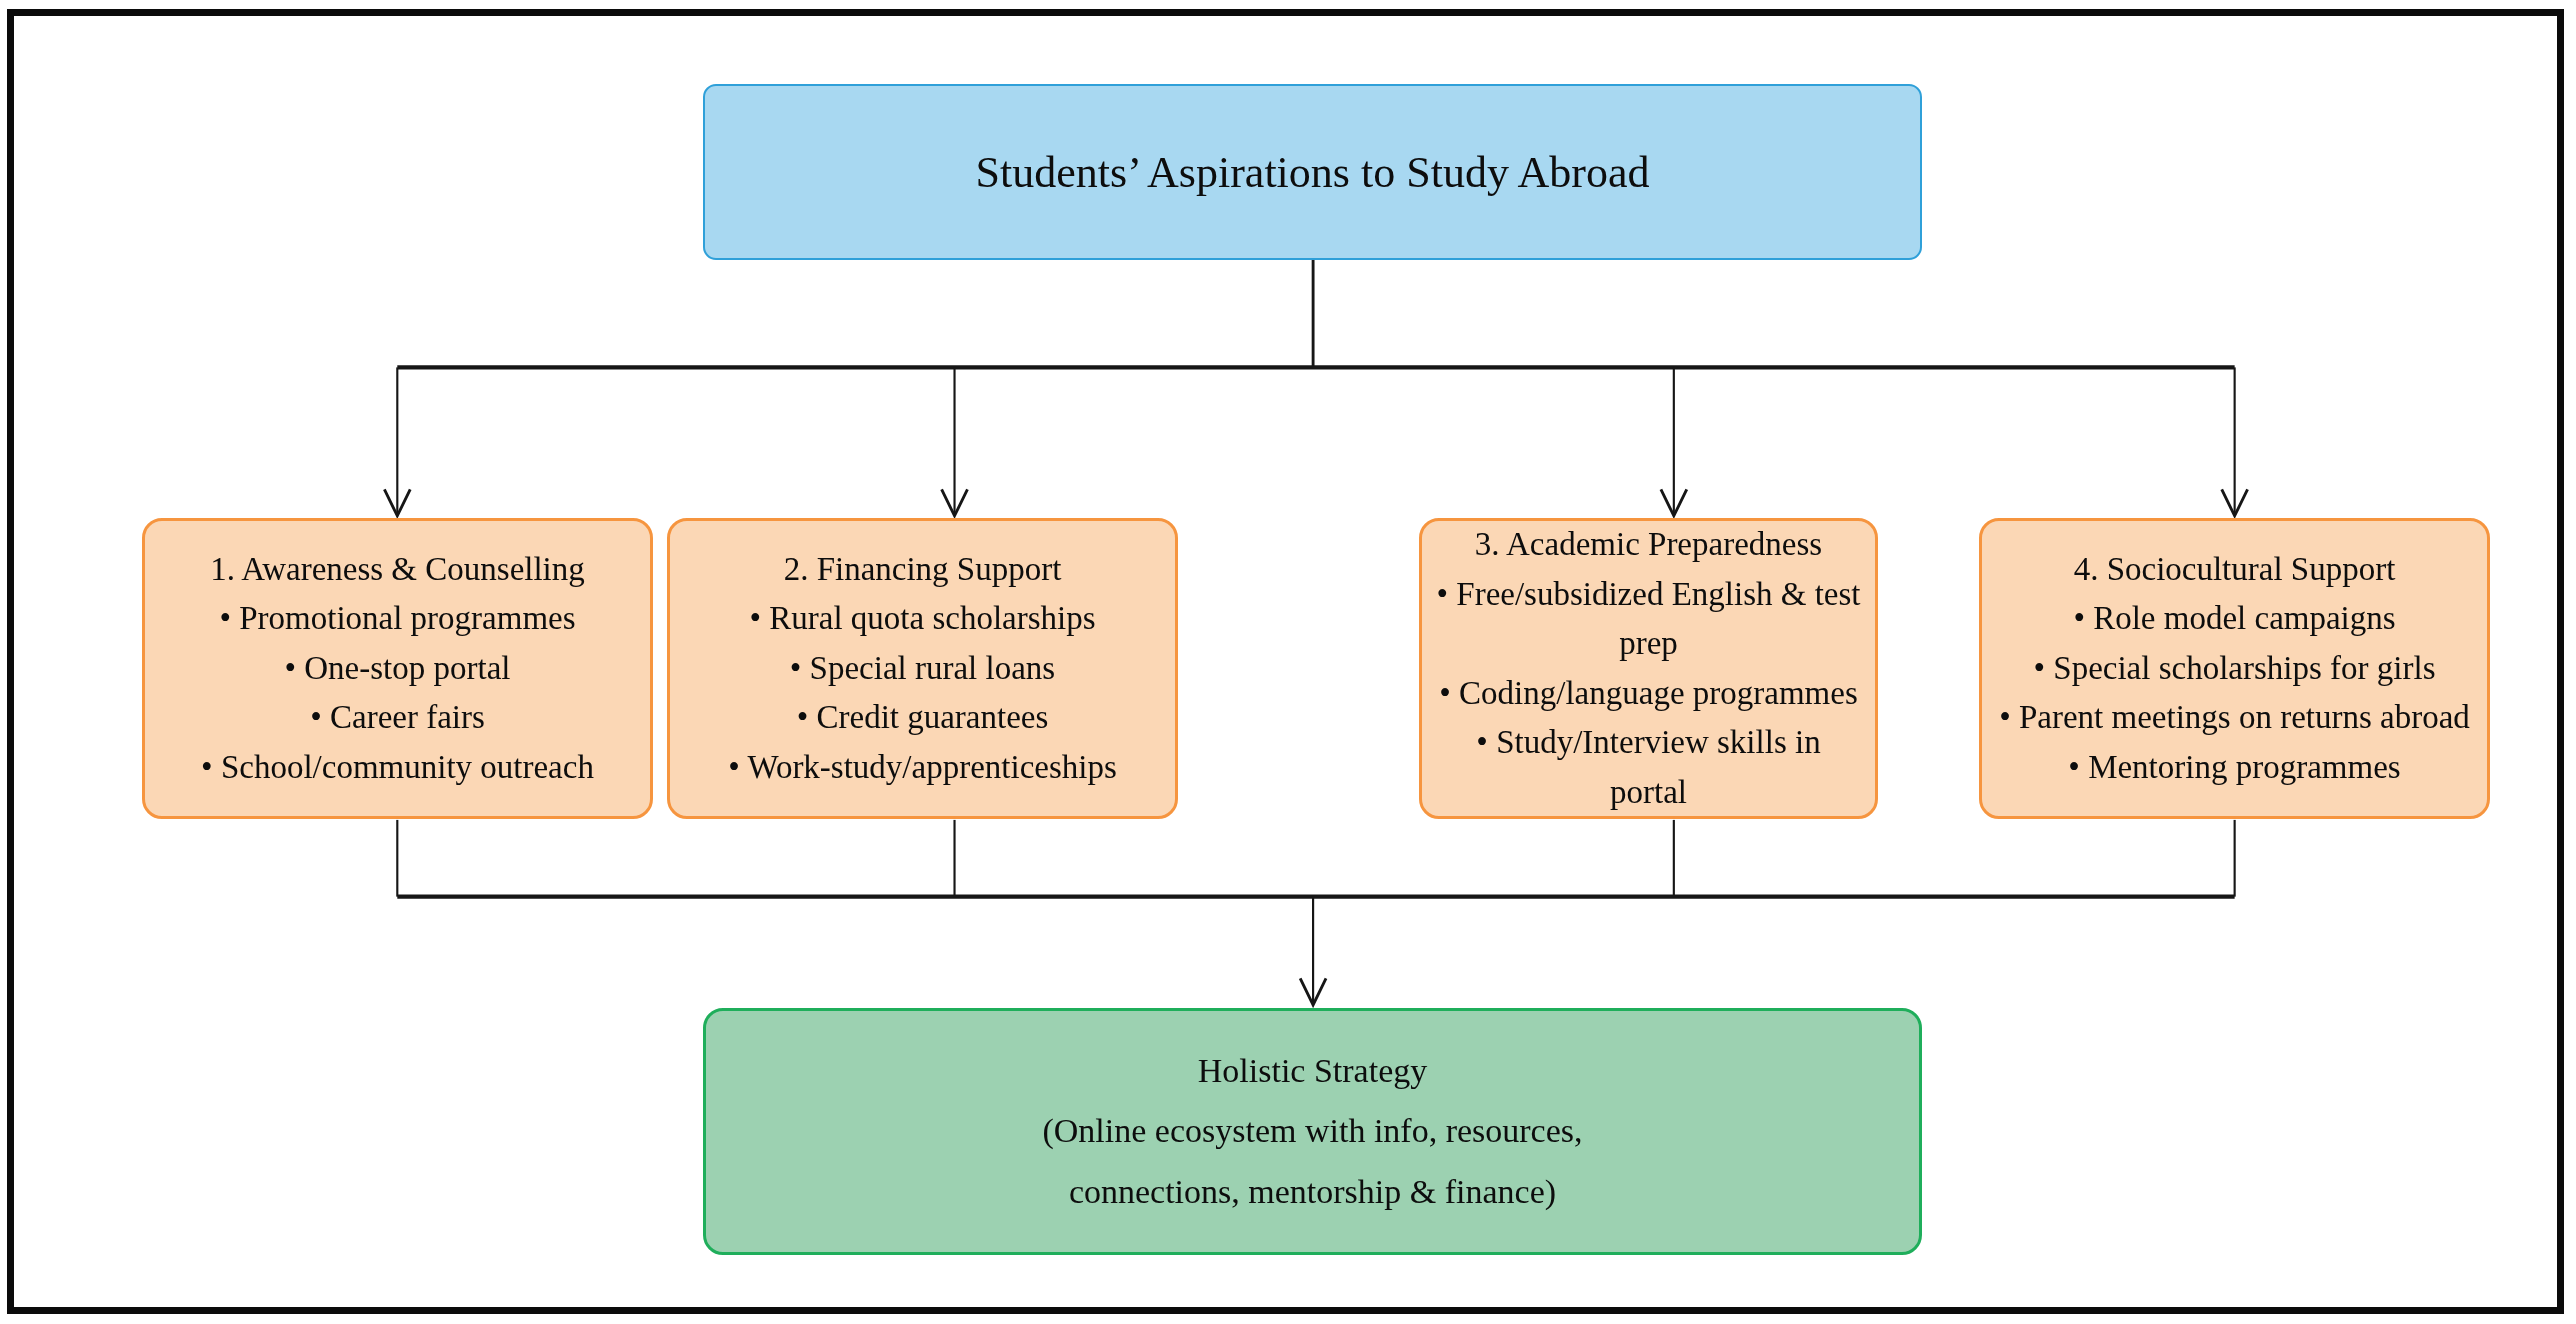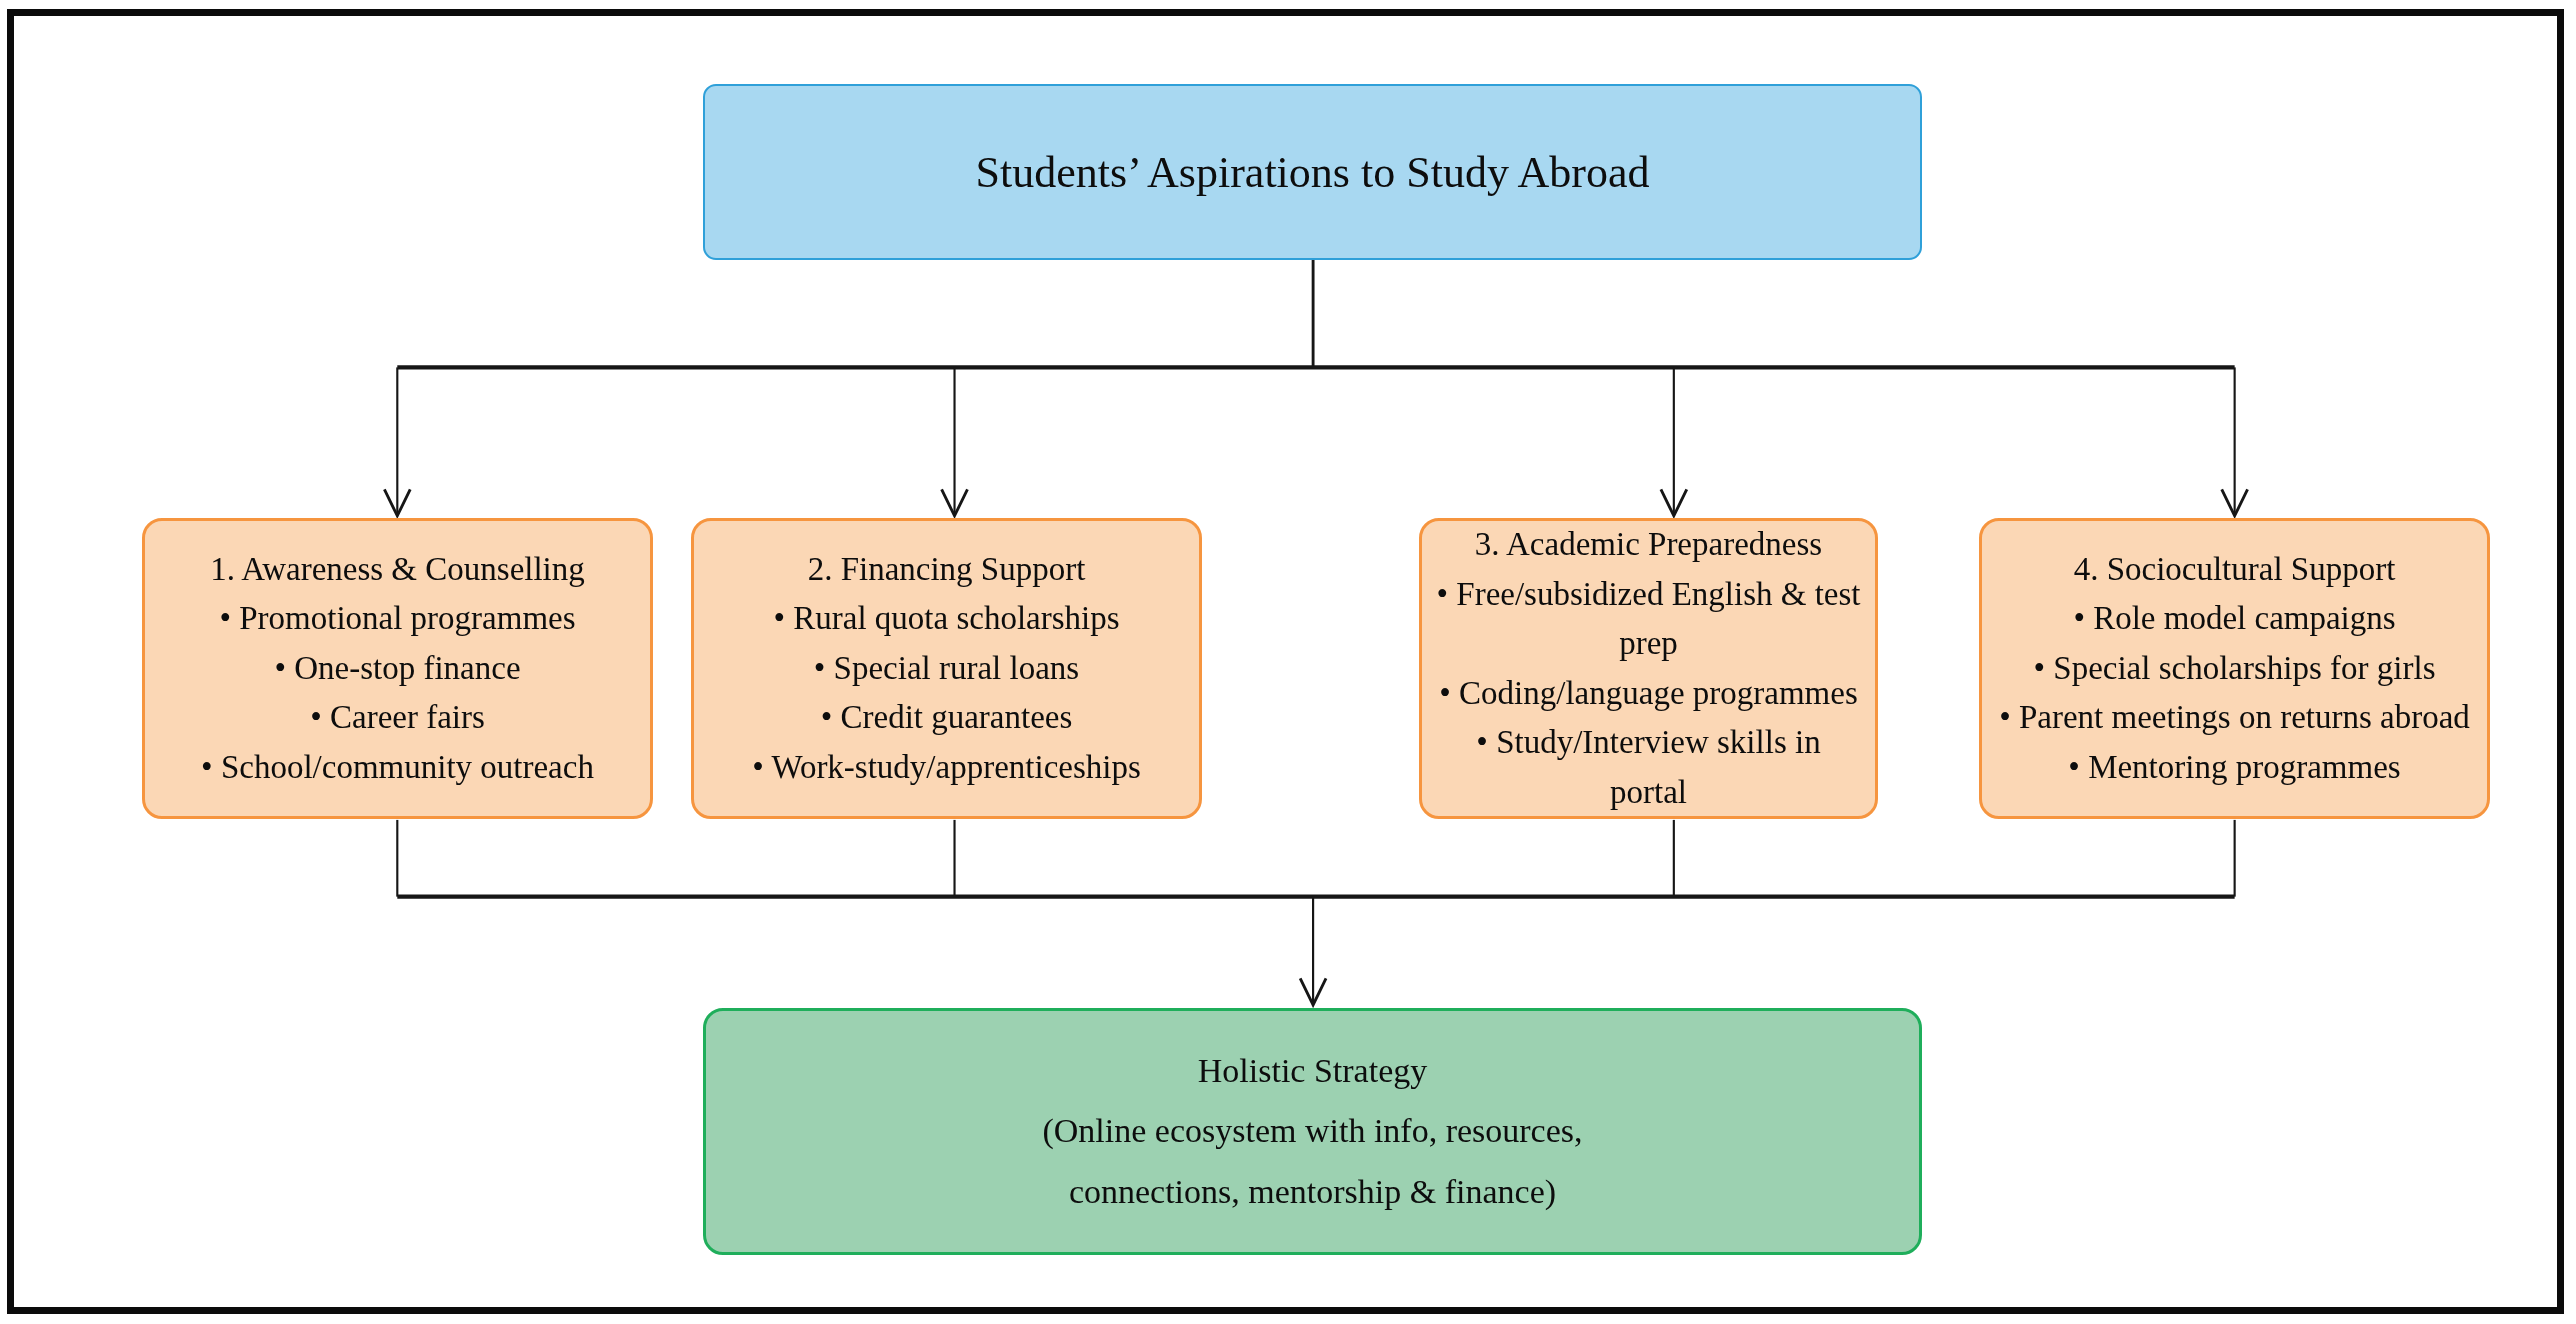--- a/index.html
+++ b/index.html
@@ -109,27 +109,27 @@
   </svg>
 
   <div class="node root-node">
     <span>Students’ Aspirations to Study Abroad</span>
   </div>
 
   <div class="node pillar" style="left:142px;width:511px">
     <div>1. Awareness &amp; Counselling</div>
     <div class="plist">
         <div>• Promotional programmes</div>
-        <div>• One-stop finance</div>
+        <div>• One-stop portal</div>
         <div>• Career fairs</div>
         <div>• School/community outreach</div>
       </div>
   </div>
 
-  <div class="node pillar" style="left:691px;width:511px">
+  <div class="node pillar" style="left:667px;width:511px">
     <div>2. Financing Support</div>
     <div class="plist">
         <div>• Rural quota scholarships</div>
         <div>• Special rural loans</div>
         <div>• Credit guarantees</div>
         <div>• Work-study/apprenticeships</div>
       </div>
   </div>
 
   <div class="node pillar" style="left:1419px;width:459px">

